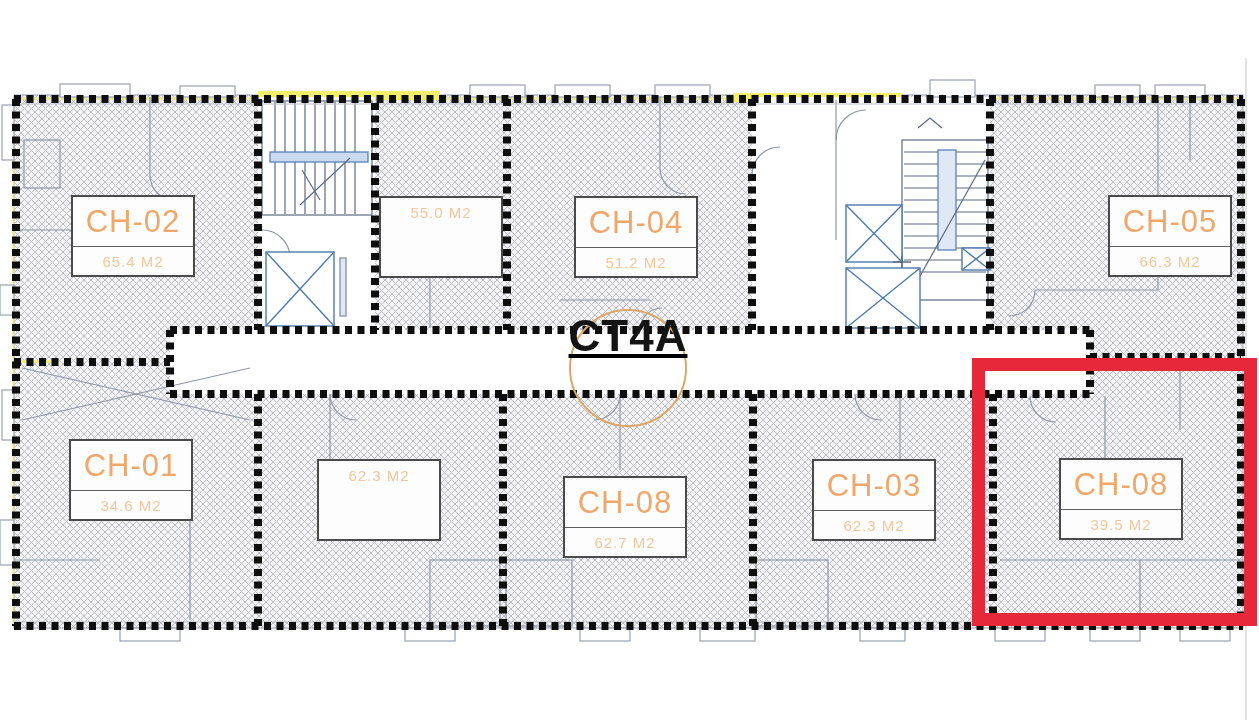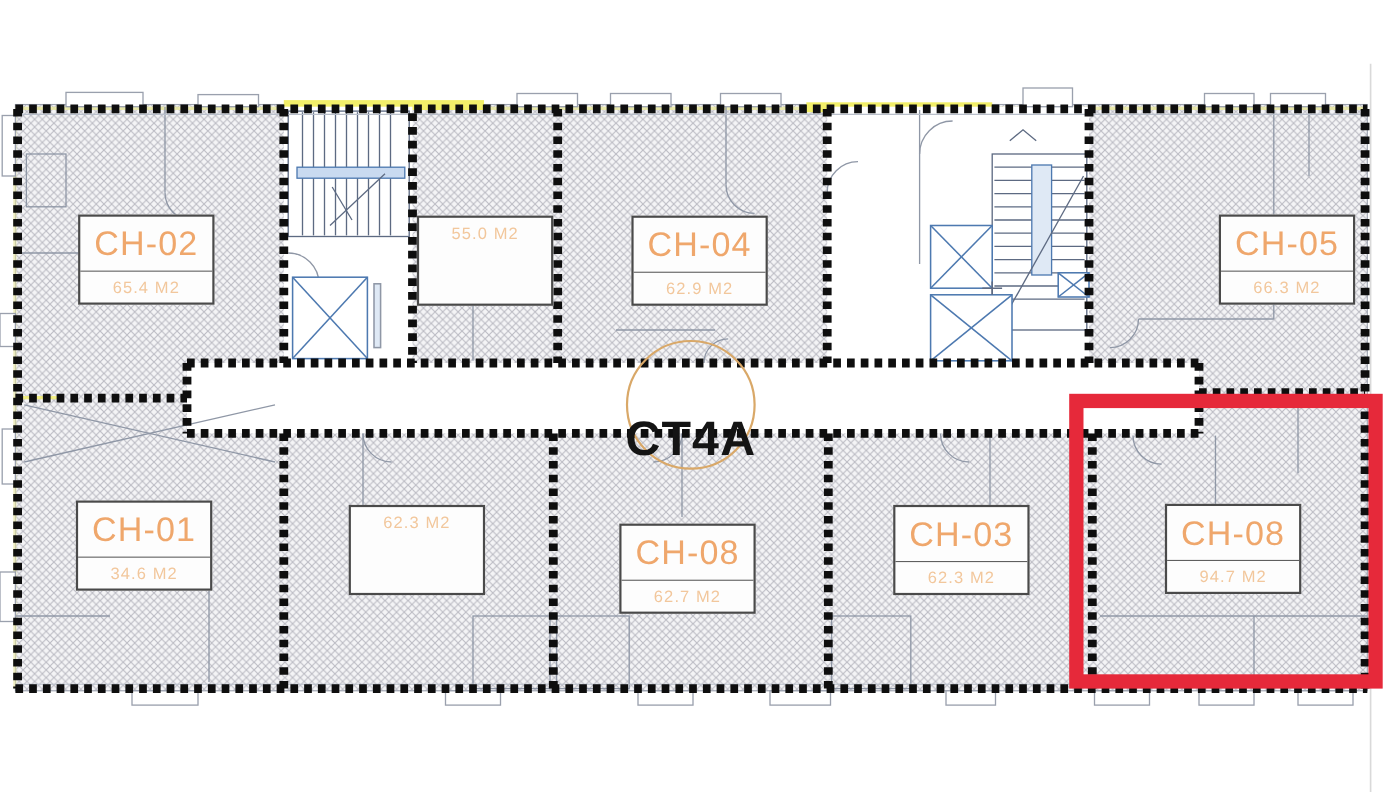--- a/index.html
+++ b/index.html
@@ -18,22 +18,23 @@
     font-size:31px;letter-spacing:1px;color:#efa76c;
     border-bottom:1px solid #5f5f5f;
   }
   .unit-area{
     height:28px;display:flex;align-items:center;justify-content:center;
     font-size:15px;letter-spacing:1px;color:#f2c79c;
   }
   .ct-circle{
     position:absolute;left:569px;top:309px;width:114px;height:114px;
     border:2.5px solid #d9a868;border-radius:50%;z-index:4;
-    display:flex;align-items:flex-end;justify-content:center;
+    display:flex;align-items:flex-start;justify-content:center;
     background:transparent;
+    text-decoration:underline;
   }
   .ct-circle span{
     font-size:44px;font-weight:bold;color:#141414;letter-spacing:1px;
   }
   .highlight-box{
     position:absolute;left:972px;top:358px;width:285px;height:268px;
     box-sizing:border-box;border:13px solid #e6293a;z-index:5;
     background:transparent;
   }
 </style>
@@ -219,44 +220,44 @@
 
   <div class="unit-label" style="left:71px;top:195px">
     <div class="unit-name">CH-02</div>
     <div class="unit-area">65.4 M2</div>
   </div>
   <div class="unit-label" style="left:379px;top:196px">
     <div class="unit-area">55.0 M2</div>
   </div>
   <div class="unit-label" style="left:574px;top:196px">
     <div class="unit-name">CH-04</div>
-    <div class="unit-area">62.9 M2</div>
+    <div class="unit-area">51.2 M2</div>
   </div>
   <div class="unit-label" style="left:1108px;top:195px">
     <div class="unit-name">CH-05</div>
     <div class="unit-area">66.3 M2</div>
   </div>
-  <div class="unit-label" style="left:69px;top:455px">
+  <div class="unit-label" style="left:69px;top:439px">
     <div class="unit-name">CH-01</div>
     <div class="unit-area">34.6 M2</div>
   </div>
   <div class="unit-label" style="left:317px;top:459px">
     <div class="unit-area">62.3 M2</div>
   </div>
   <div class="unit-label" style="left:563px;top:476px">
     <div class="unit-name">CH-08</div>
     <div class="unit-area">62.7 M2</div>
   </div>
   <div class="unit-label" style="left:812px;top:459px">
     <div class="unit-name">CH-03</div>
     <div class="unit-area">62.3 M2</div>
   </div>
   <div class="unit-label" style="left:1059px;top:458px">
     <div class="unit-name">CH-08</div>
-    <div class="unit-area">94.7 M2</div>
+    <div class="unit-area">39.5 M2</div>
   </div>
 
   <div class="ct-circle">
     <span>CT4A</span>
   </div>
 
   <div class="highlight-box"></div>
 
 </div>
 

